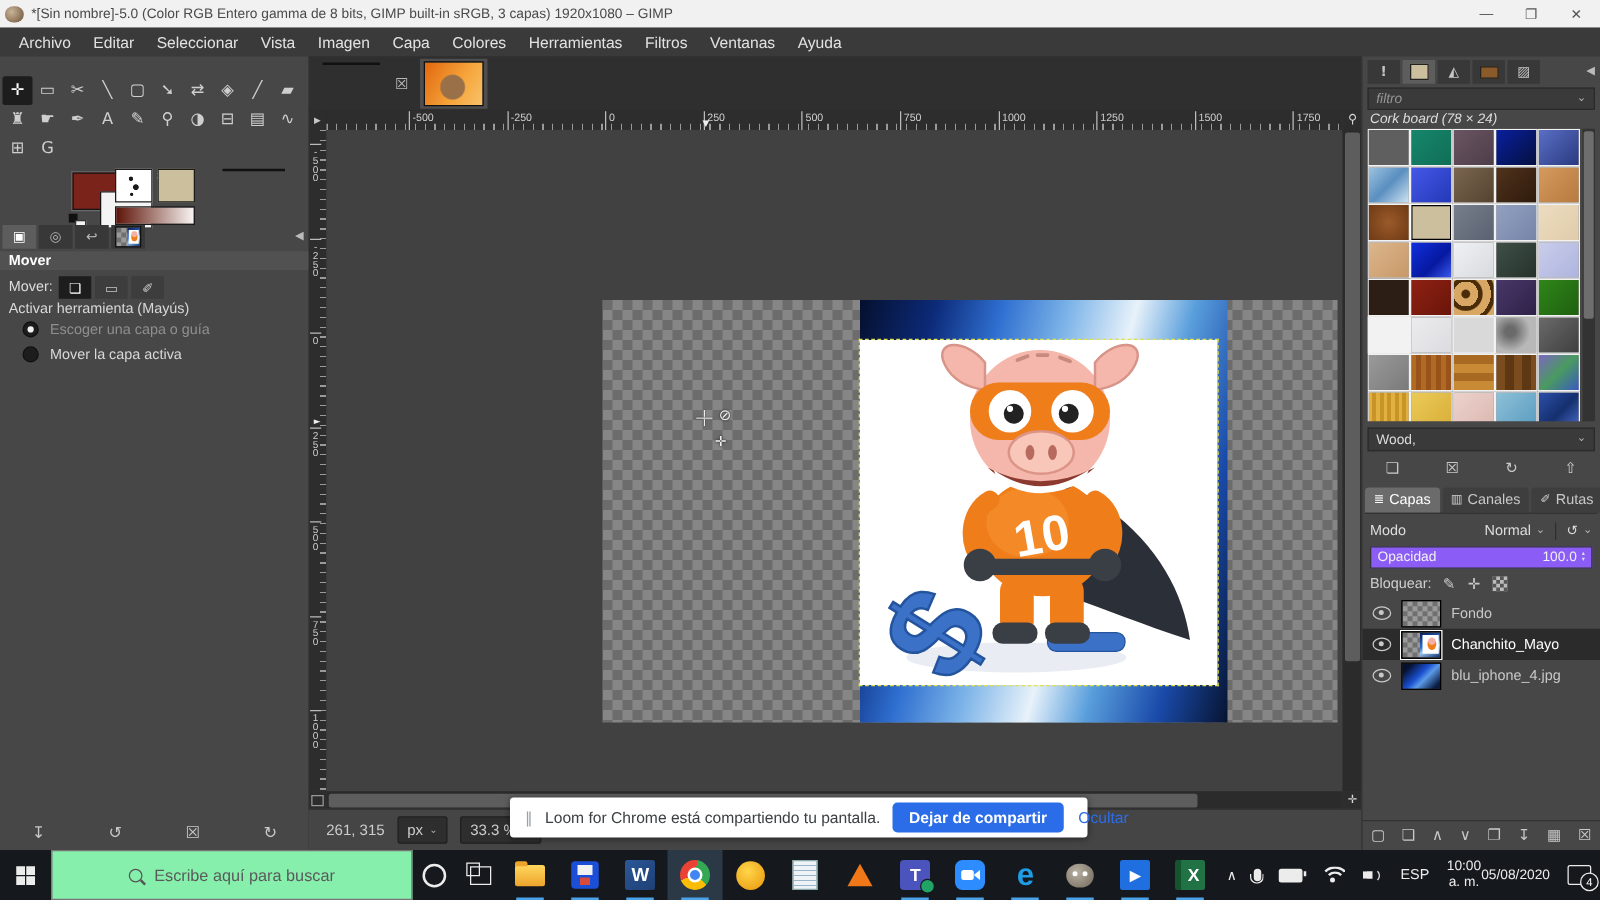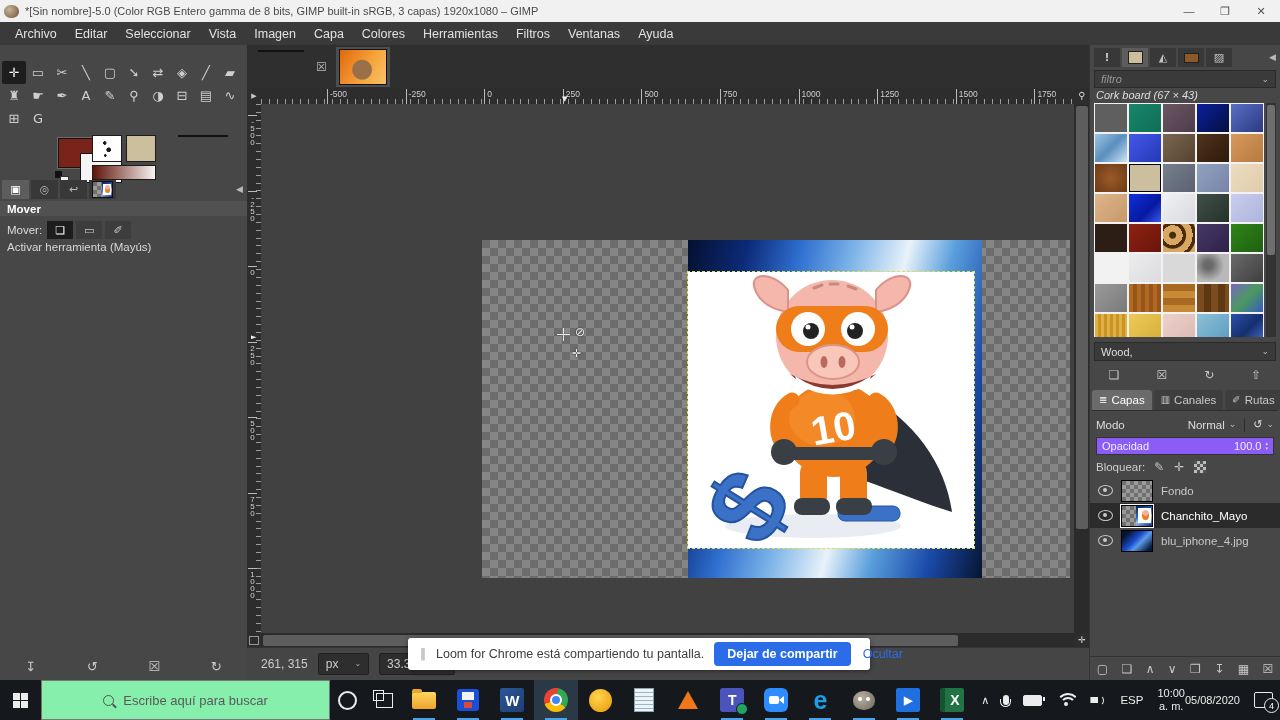--- a/index.html
+++ b/index.html
@@ -115,21 +115,21 @@
   #vscroll{position:absolute;right:0;top:59px;width:16px;bottom:47px;background:#2b2b2b;}
   #vscroll .thumb{position:absolute;left:2px;right:2px;top:2px;height:80%;background:#5d5d5d;border-radius:2px;}
   #qmask{position:absolute;left:0;bottom:32px;width:14px;height:15px;background:#2d2d2d;display:flex;align-items:center;justify-content:center;}
   #qmask i{width:8px;height:7px;border:1px solid #999;display:block;}
   #hscroll{position:absolute;left:14px;right:16px;bottom:32px;height:15px;background:#2b2b2b;}
   #hscroll .thumb{position:absolute;top:2px;bottom:2px;left:2px;width:695px;background:#5d5d5d;border-radius:2px;}
   #nav-btn{position:absolute;right:0;bottom:32px;width:16px;height:15px;background:#2d2d2d;color:#d8d8d8;
            display:flex;align-items:center;justify-content:center;font-size:9px;}
   #statusbar{position:absolute;left:0;right:0;bottom:0;height:32px;background:#454545;display:flex;align-items:center;
              gap:10px;padding-left:14px;color:#cccccc;font-size:12px;border-top:1px solid #333;}
-  .sdd{display:flex;align-items:center;gap:16px;background:#2e2e2e;border:1px solid #1f1f1f;height:20px;padding:0 7px;color:#ccc;border-radius:2px;}
+  .sdd{display:flex;align-items:center;gap:5px;background:#2e2e2e;border:1px solid #1f1f1f;height:20px;padding:0 7px;color:#ccc;border-radius:2px;}
   .sdd .chev{font-size:8px;color:#aaa;}
 
   
   #right-dock{position:absolute;right:0;top:45px;width:190px;bottom:40px;background:#474747;border-left:1px solid #333;}
   #pat-tabs{position:absolute;left:4px;top:3px;right:4px;height:19px;display:flex;gap:2px;align-items:flex-end;}
   .ptab{width:26px;height:19px;display:flex;align-items:center;justify-content:center;background:#383838;color:#c5c5c5;}
   .ptab .icon{font-size:11px;font-weight:bold;}
   .ptab.active{background:#5d5d5d;}
   .ptab .sw{width:13px;height:11px;background:#cbbf9e;border:1px solid #222;}
   .ptab .sw2{width:13px;height:8px;background:#8a5a2a;border:1px solid #222;}
@@ -417,20 +417,30 @@
           </span>
           <span class="mode-btn">
             <span class="icon">▭</span>
           </span>
           <span class="mode-btn">
             <span class="icon">✐</span>
           </span>
         </span>
     </div>
     <div id="activate-row">Activar herramienta  (Mayús)</div>
+    <div id="radio-group">
+        <div class="radio-row dim">
+          <span class="radio sel"></span>
+          <span>Escoger una capa o guía</span>
+        </div>
+        <div class="radio-row">
+          <span class="radio"></span>
+          <span>Mover la capa activa</span>
+        </div>
+      </div>
 
     <div id="dock-bottom">
         <span><span class="icon">↧</span></span>
         <span><span class="icon">↺</span></span>
         <span><span class="icon">☒</span></span>
         <span><span class="icon">↻</span></span>
       </div>
   </div>
 
   <div id="center">
@@ -572,21 +582,21 @@
         </div>
         <div class="ptab">
           <span class="icon">▨</span>
         </div>
         <span class="icon" id="pat-collapse">◀</span>
       </div>
     <div id="pat-filter">
       <span>filtro</span>
       <span class="chev icon">⌄</span>
     </div>
-    <div id="pat-caption">Cork board (67 × 43)</div>
+    <div id="pat-caption">Cork board (78 × 24)</div>
     <div id="pat-grid">
         <div class="pat" style="background: rgb(95, 95, 95);"></div>
         <div class="pat" style="background: linear-gradient(135deg, rgb(23, 134, 107), rgb(15, 110, 86));"></div>
         <div class="pat" style="background: linear-gradient(135deg, rgb(106, 86, 98), rgb(79, 60, 74));"></div>
         <div class="pat" style="background: linear-gradient(135deg, rgb(10, 31, 158), rgb(4, 16, 63));"></div>
         <div class="pat" style="background: linear-gradient(135deg, rgb(90, 111, 197), rgb(42, 58, 128));"></div>
         <div class="pat" style="background: linear-gradient(135deg, rgb(156, 195, 224), rgb(90, 143, 192) 50%, rgb(207, 228, 242));"></div>
         <div class="pat" style="background: linear-gradient(135deg, rgb(68, 88, 232), rgb(36, 56, 184));"></div>
         <div class="pat" style="background: linear-gradient(135deg, rgb(122, 102, 80), rgb(85, 67, 47));"></div>
         <div class="pat" style="background: linear-gradient(135deg, rgb(80, 51, 28), rgb(46, 26, 12));"></div>

